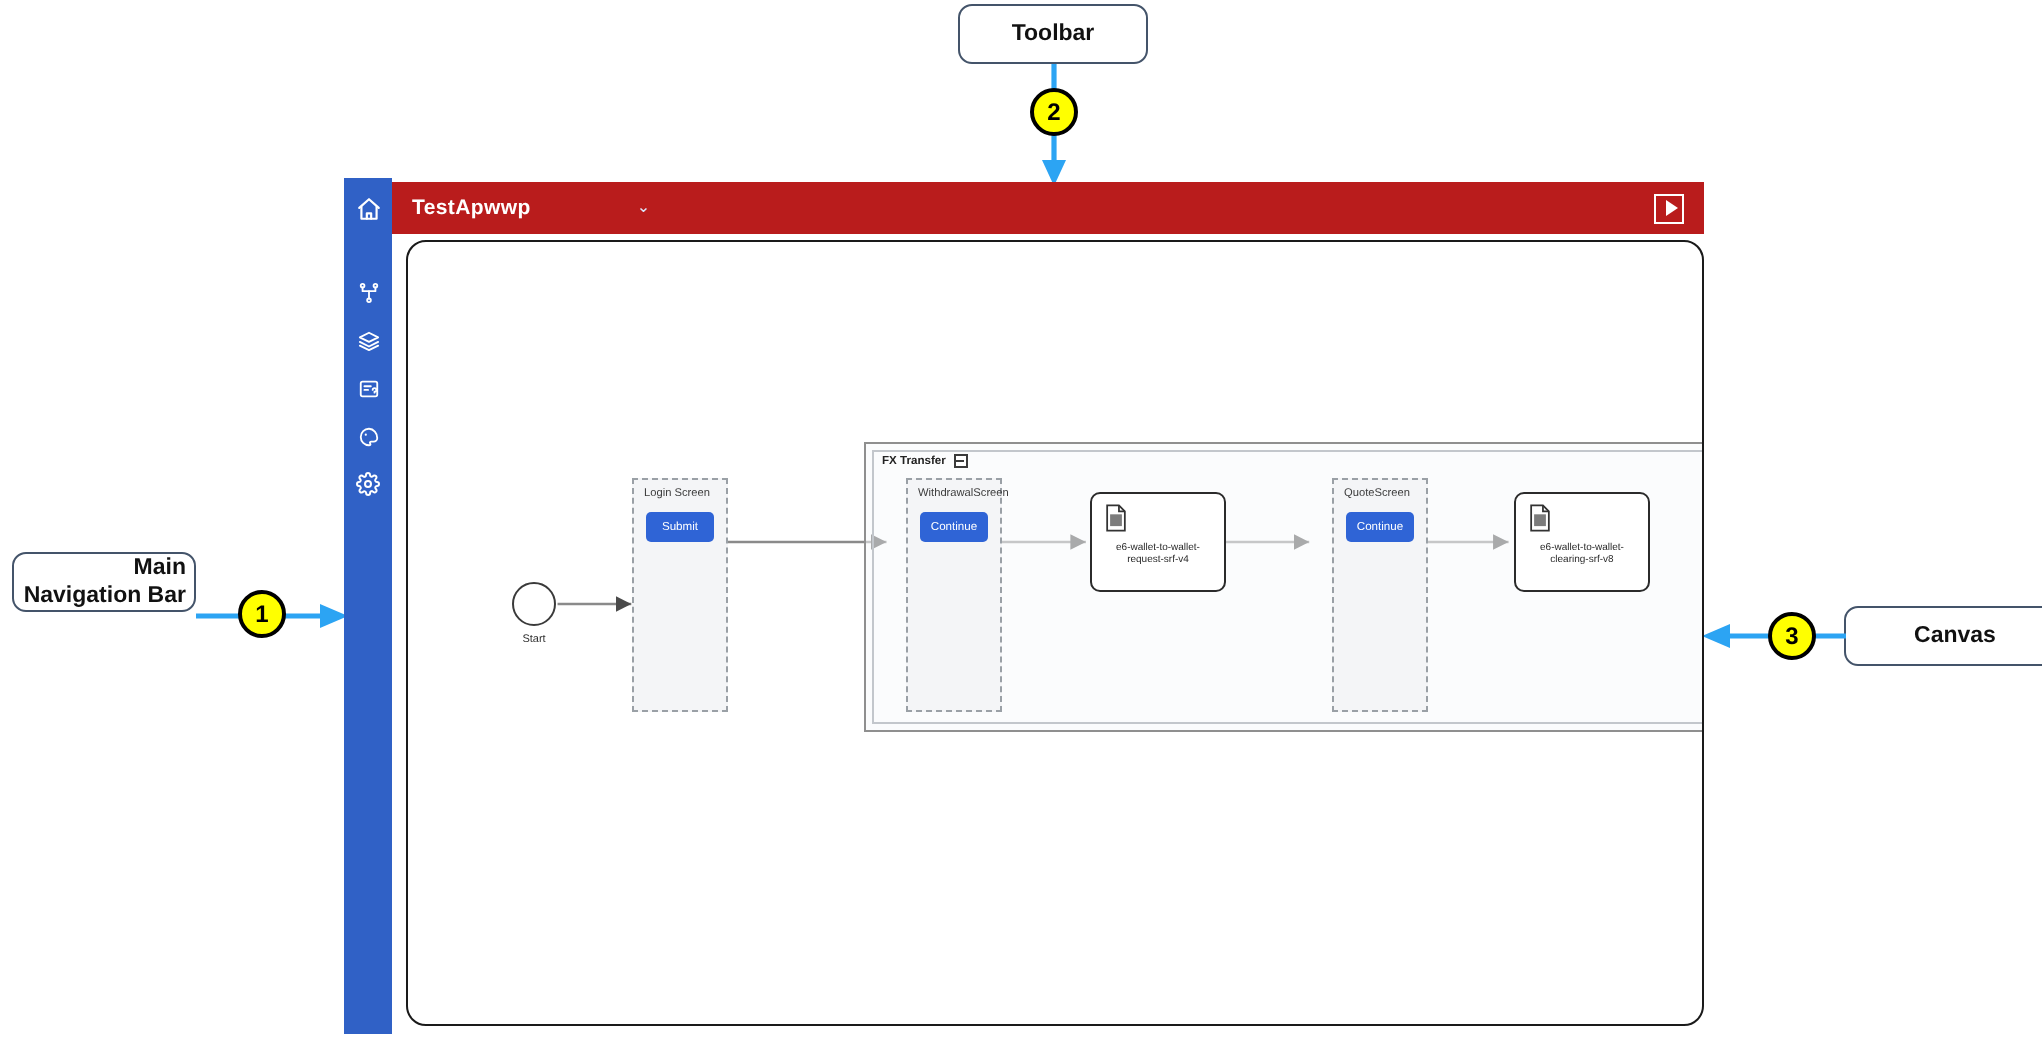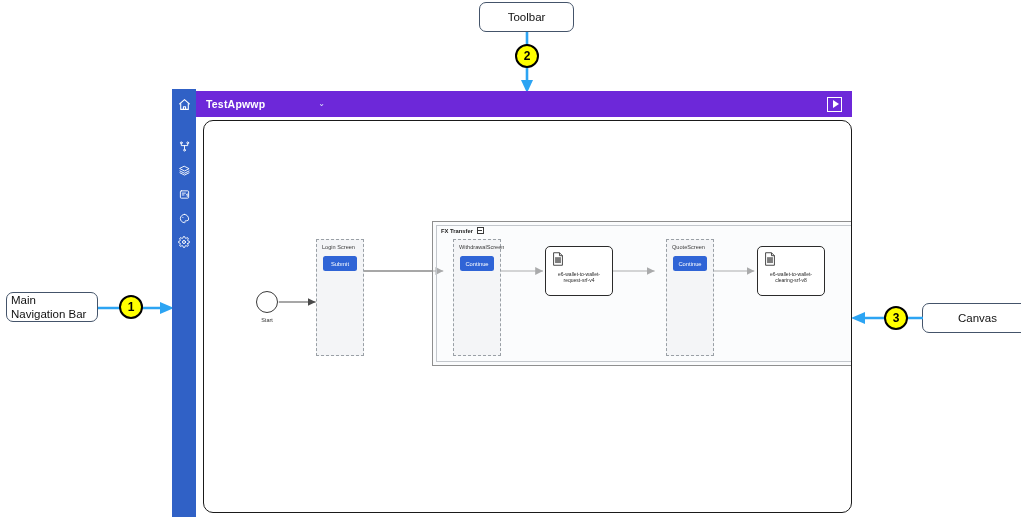--- a/index.html
+++ b/index.html
@@ -19,22 +19,22 @@
   
   .callout-box {
     position: absolute;
     box-sizing: border-box;
     border: 1.6px solid #44546A;
     border-radius: 7px;
     background: #ffffff;
     display: flex;
     align-items: center;
     justify-content: center;
-    text-align: left;
-    font-weight: normal;
+    text-align: right;
+    font-weight: bold;
     font-size: 11.5px;
     color: #111111;
     line-height: 1.25;
     padding: 2px 4px;
   }
   .callout-badge {
     position: absolute;
     width: 24px;
     height: 24px;
     border-radius: 50%;
@@ -88,21 +88,21 @@
   #side-icon-home { margin-top: 6px; }
   #side-gap { height: 18px; }
 
   
   #toolbar {
     position: absolute;
     left: 24px;
     top: 2px;
     width: 656px;
     height: 26px;
-    background: #6d28d9;
+    background: #b91c1c;
     display: flex;
     align-items: center;
     box-sizing: border-box;
     padding: 0 6px 0 10px;
     gap: 48px;
   }
   #toolbar-title {
     color: #ffffff;
     font-size: 10.5px;
     font-weight: bold;
@@ -260,21 +260,21 @@
     color: #2a2a2a;
     line-height: 1.25;
     word-break: break-word;
   }
 
   #edges { position: absolute; left:0; top:0; width:100%; height:100%; }
 </style>
 </head>
 <body>
 
-<div class="callout-box" style="left:6px; top:292px; width:92px; height:30px;">
+<div class="callout-box" style="left:6px; top:276px; width:92px; height:30px;">
   <span>Main Navigation Bar</span>
 </div>
 <svg class="arrow-svg" style="left:98px; top:300px; width:78px; height:16px;" viewBox="0 0 78 16">
   <line x1="0" y1="8" x2="62" y2="8" stroke="#2CA4F3" stroke-width="2.6"></line>
   <polygon points="62,2 76,8 62,14" fill="#2CA4F3"></polygon>
 </svg>
 <div class="callout-badge" style="left:119px; top:295px;">
   <span>1</span>
 </div>
 

